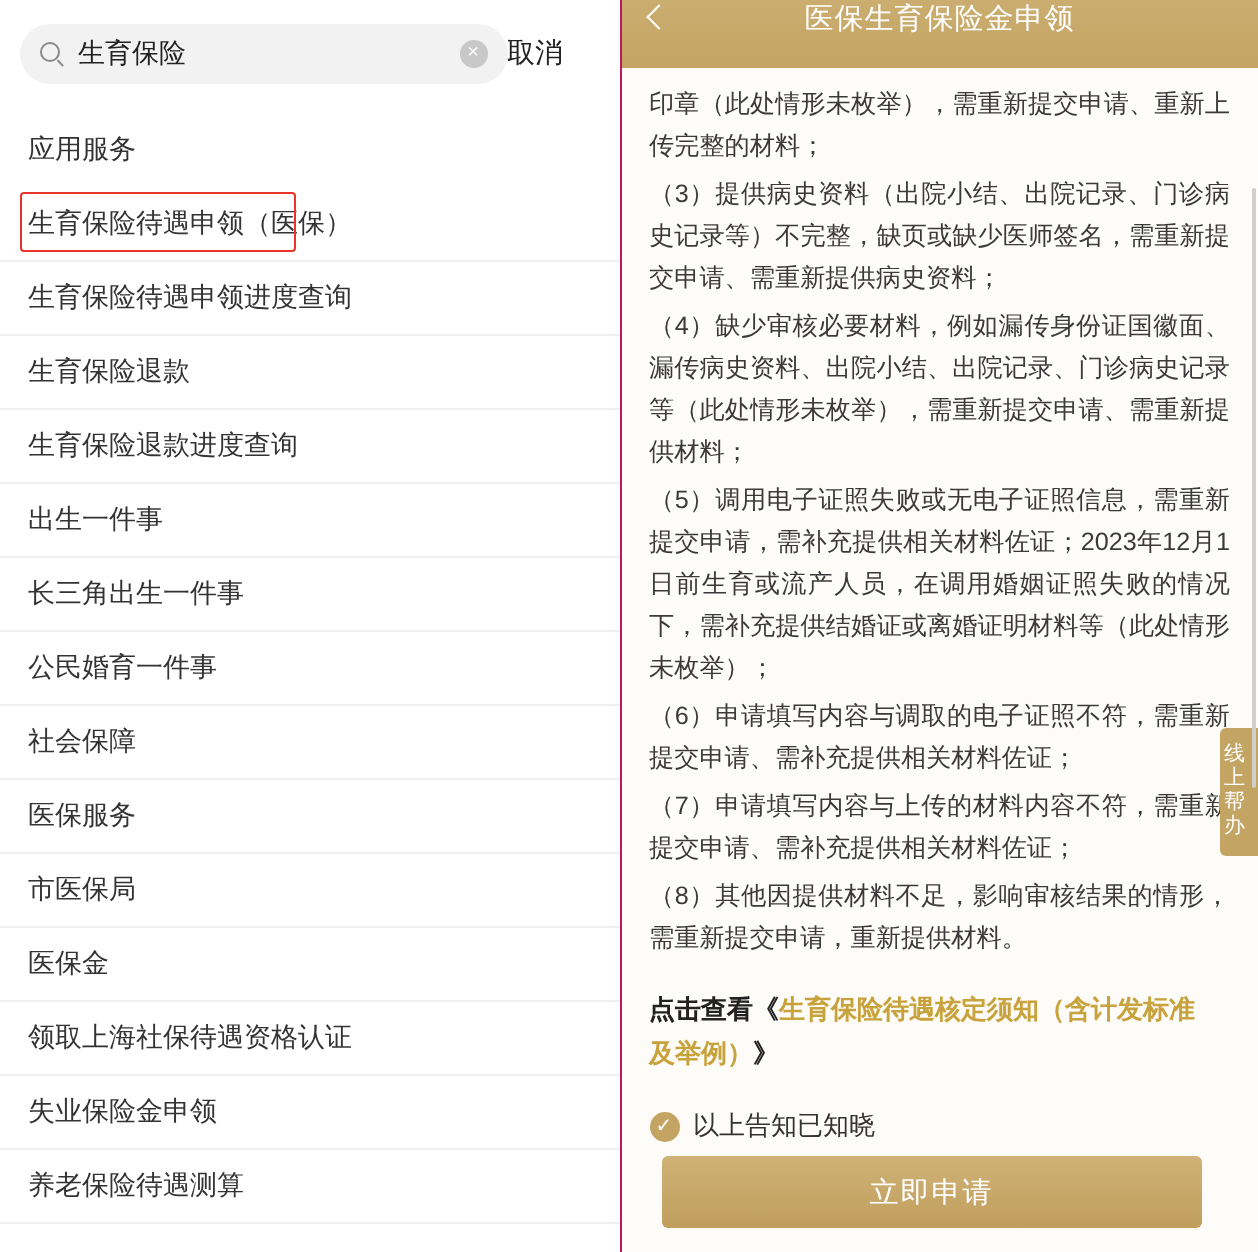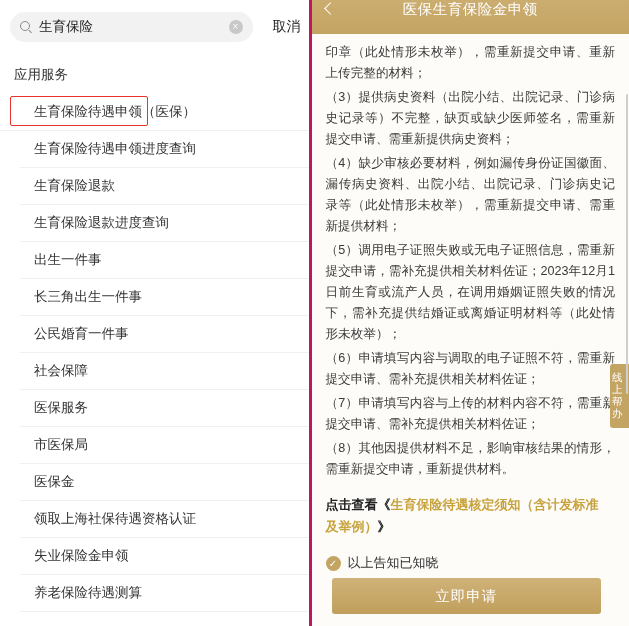--- a/index.html
+++ b/index.html
@@ -20,21 +20,21 @@
     position: relative;
   }
 
   
   .left-pane {
     width: 310px;
     height: 626px;
     background: #ffffff;
     position: relative;
     overflow: hidden;
-    border-right: 3px solid #be185d;
+    border-right: 1px solid #be185d;
   }
   .search-row {
     display: flex;
     align-items: center;
     padding: 10px 8px 10px 10px;
     height: 34px;
     box-sizing: content-box;
   }
   .search-box {
     flex: 1;
@@ -87,21 +87,21 @@
     border-radius: 50%;
     background: #c8c8c8;
     color: #fff;
     font-size: 10px;
     line-height: 14px;
     text-align: center;
     flex: 0 0 auto;
   }
   .cancel-btn {
     width: 48px;
-    text-align: right;
+    text-align: left;
     font-size: 14px;
     color: #222;
     flex: 0 0 auto;
   }
 
   .section-title {
     font-size: 13.5px;
     color: #333;
     padding: 12px 14px 10px 14px;
     font-weight: normal;
@@ -110,21 +110,20 @@
     font-size: 13.5px;
     color: #333;
     padding: 0 14px;
     height: 36px;
     line-height: 36px;
     border-bottom: 1px solid #f0f0f0;
     white-space: nowrap;
     overflow: hidden;
     text-overflow: ellipsis;
     position: relative;
-    margin-left: 20px;
   }
   .highlight-wrap {
     position: relative;
     height: 36px;
     border-bottom: 1px solid #f0f0f0;
   }
   .highlight-wrap .list-item {
     border-bottom: none;
   }
   .highlight-box {

